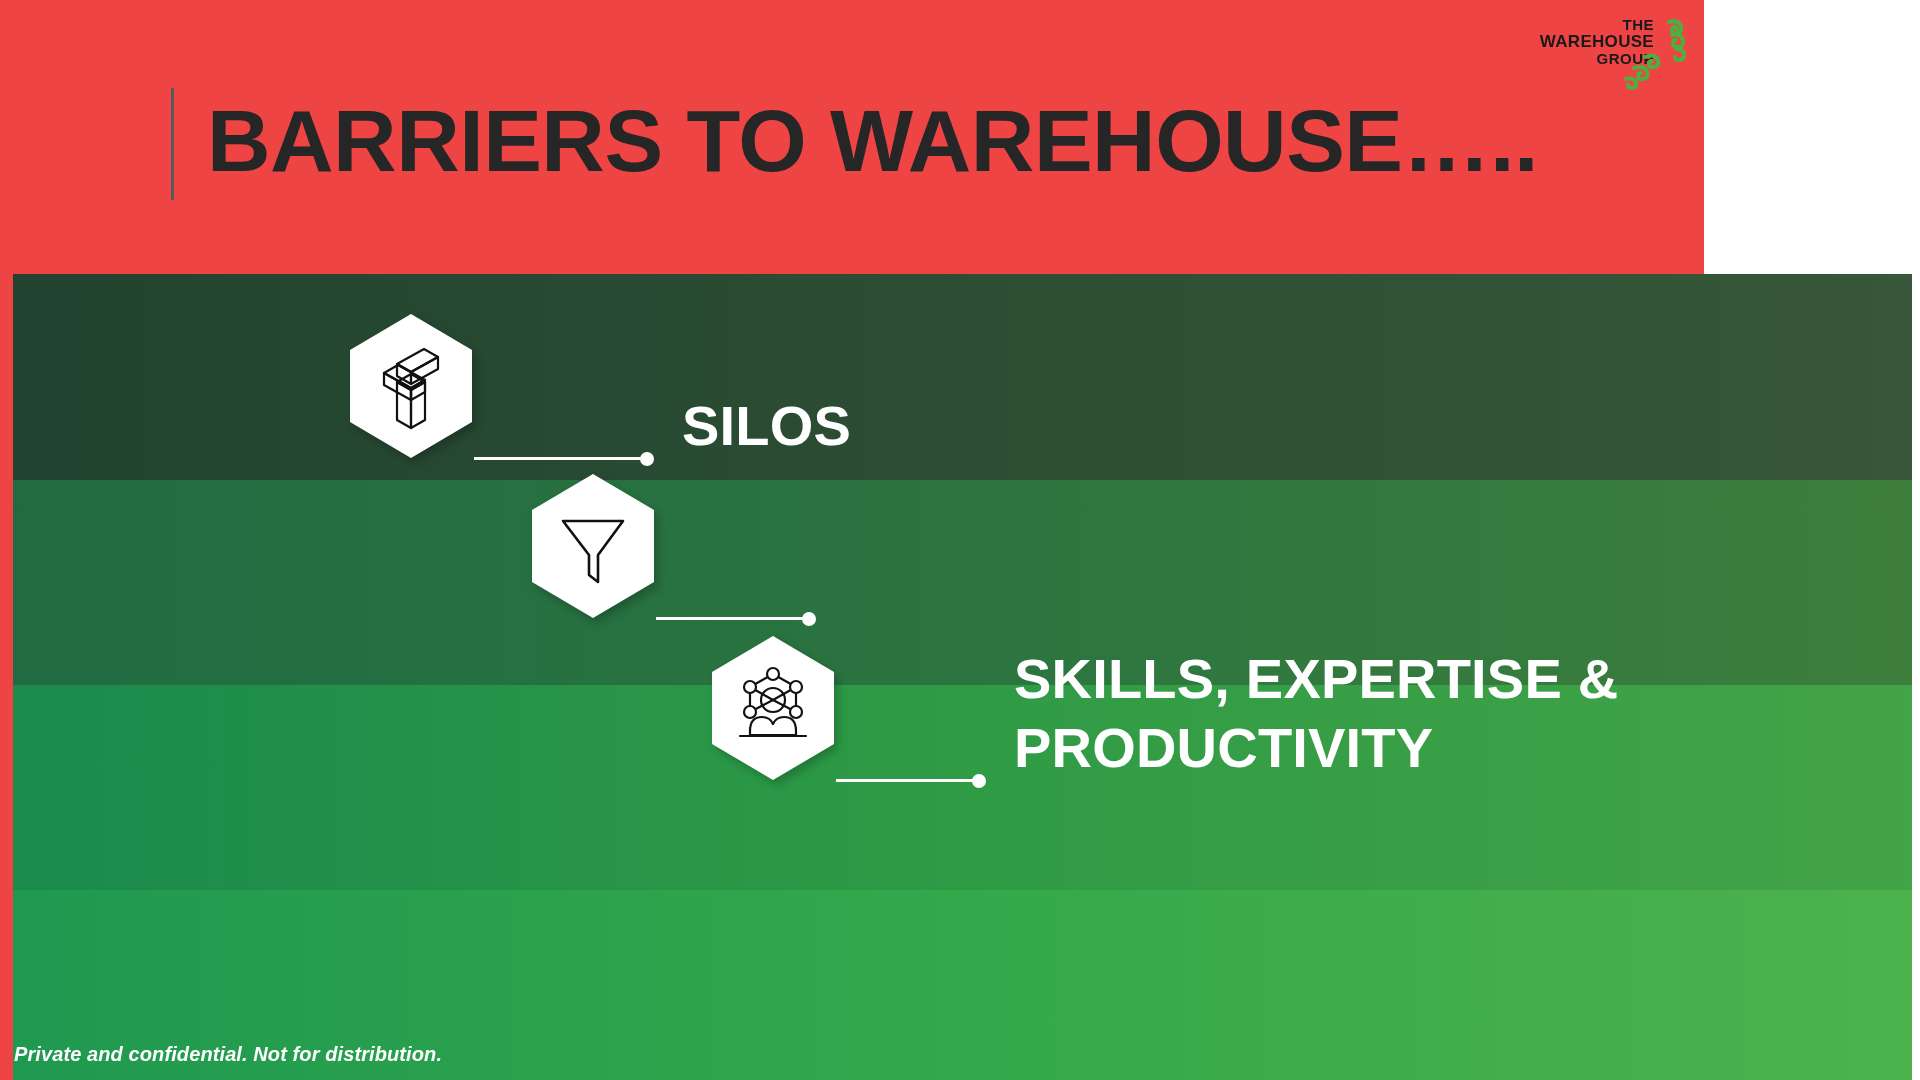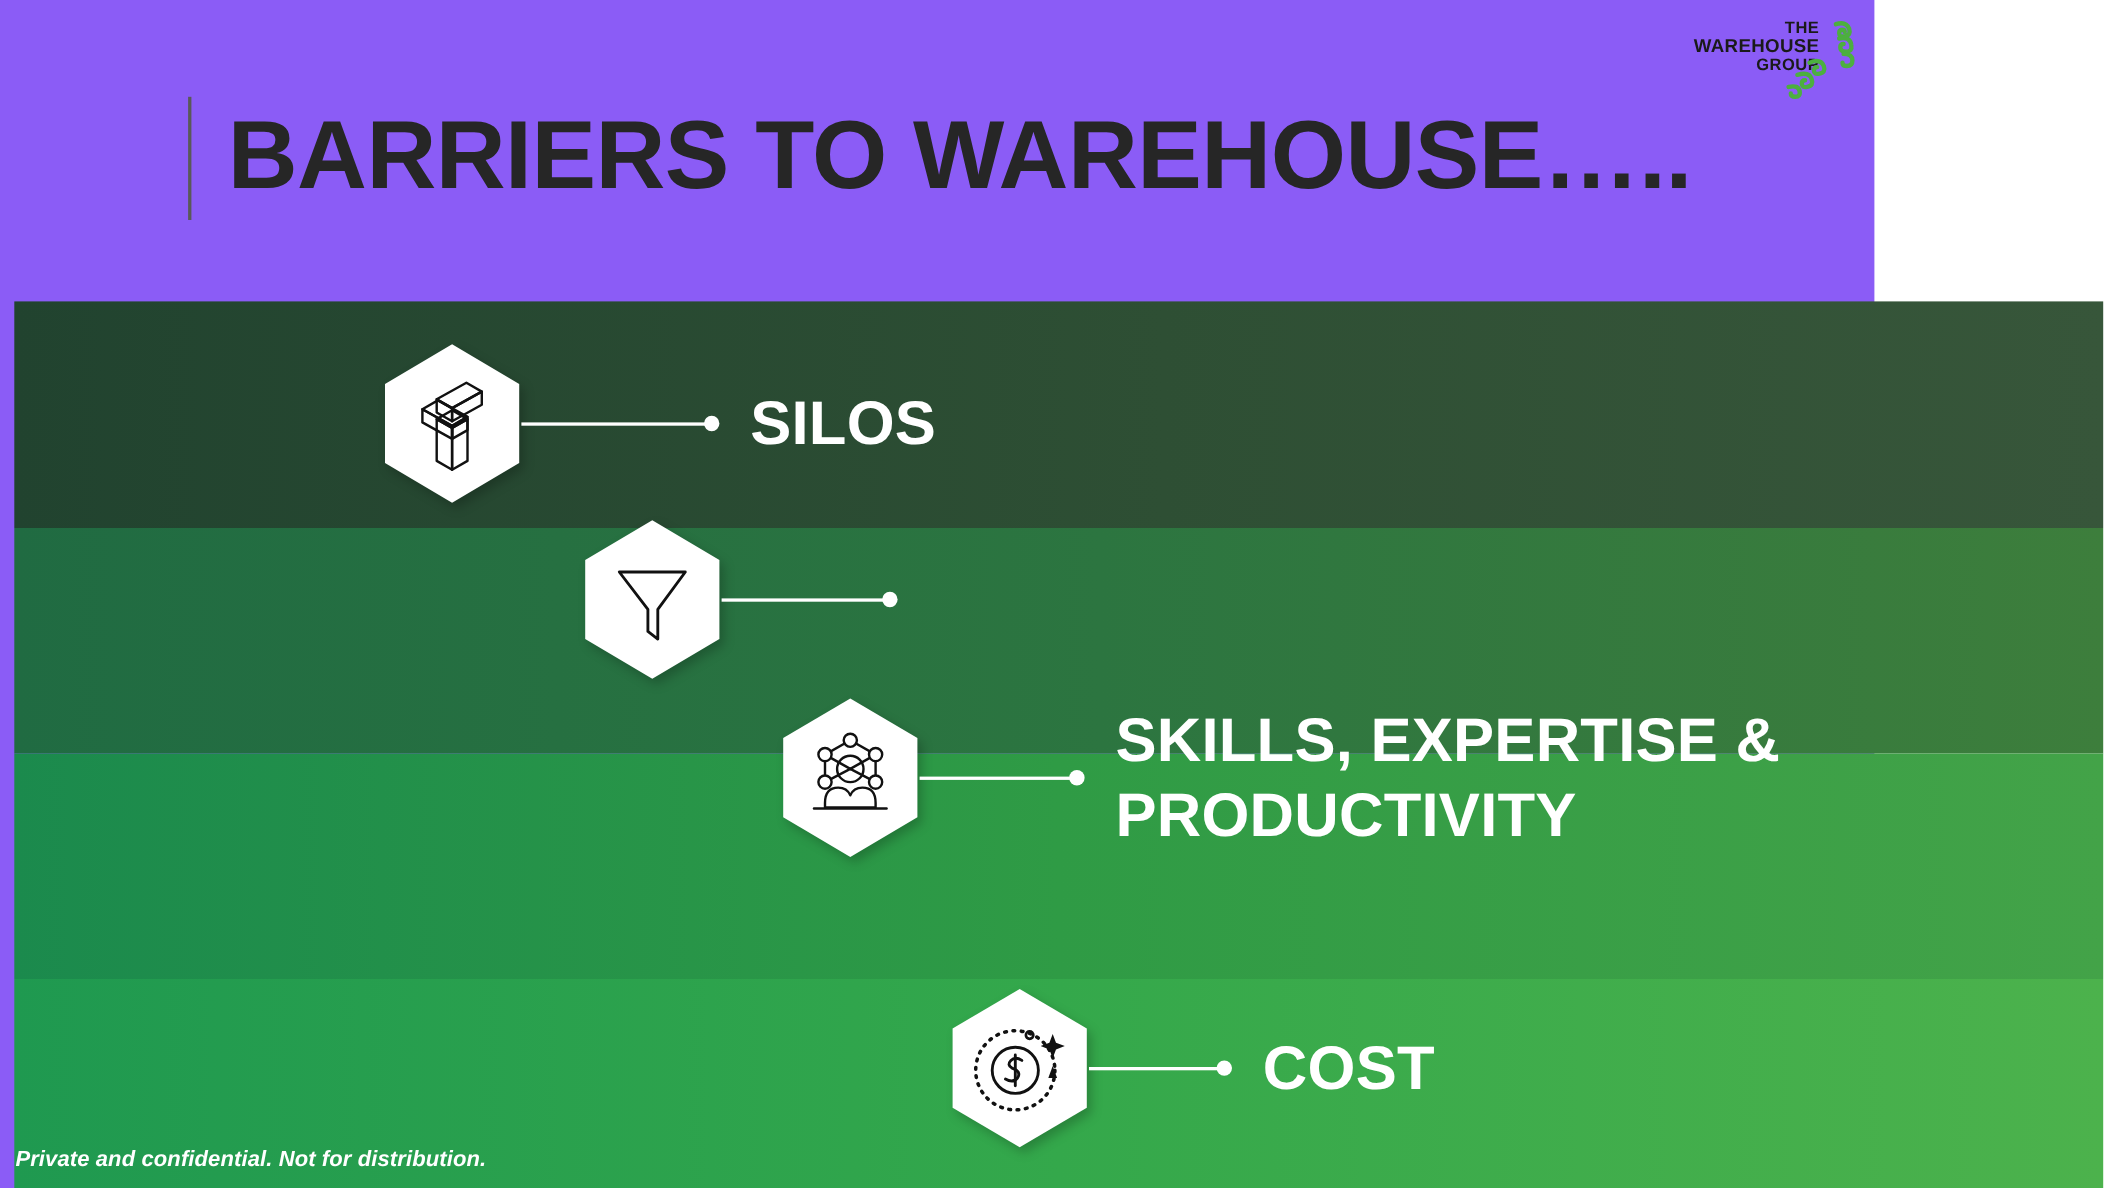--- a/index.html
+++ b/index.html
@@ -5,21 +5,21 @@
   * { margin:0; padding:0; box-sizing:border-box; }
   html, body {
     width:1920px; height:1080px;
     background:#ffffff;
     font-family:"Liberation Sans", sans-serif;
     overflow:hidden;
   }
   .slide {
     position:relative;
     width:1704px; height:1080px;
-    background:#8b5cf6;
+    background:#ef4444;
   }
 
   
   .logo {
     position:absolute;
     top:8px; right:8px;
     width:190px; height:82px;
   }
   .logo svg { display:block; width:190px; height:82px; }
 
@@ -54,21 +54,21 @@
   }
   .band-1 { top:0px;   height:206px; background:linear-gradient(90deg,#21432f 0%, #2e4f34 55%, #37563a 100%); }
   .band-2 { top:206px; height:205px; background:linear-gradient(90deg,#206b42 0%, #2c7540 52%, #3d7e3c 100%); }
   .band-3 { top:411px; height:205px; background:linear-gradient(90deg,#1b8a4d 0%, #2f9b45 50%, #43a348 100%); }
   .band-4 { top:616px; height:190px; background:linear-gradient(90deg,#1f9950 0%, #34a84b 50%, #4cb24c 100%); }
 
   
   .row {
     position:absolute;
     display:flex;
-    align-items:center;
+    align-items:flex-end;
     height:150px;
   }
   .row-1 { left:348px; top:310px; }
   .row-2 { left:530px; top:470px; }
   .row-3 { left:710px; top:632px; }
   .row-4 { left:864px; top:896px; }
 
   .hex-wrap {
     position:relative;
     width:126px; height:148px;
@@ -223,39 +223,16 @@
       </svg>
     </div>
     <div class="connector conn-3">
       <span class="line"></span>
       <span class="dot"></span>
     </div>
     <div class="band-label">SKILLS, EXPERTISE &amp;
 PRODUCTIVITY</div>
   </div>
 
-  <div class="row row-4">
-    <div class="hex-wrap">
-      <svg viewBox="0 0 126 148" xmlns="http://www.w3.org/2000/svg">
-        <polygon points="63,2 124,38 124,110 63,146 2,110 2,38" fill="#ffffff"></polygon>
-        <g fill="none" stroke="#111111">
-          <circle cx="59" cy="76" r="36" stroke-width="3.2" stroke-dasharray="1.6 6" stroke-linecap="round"></circle>
-          <circle cx="59" cy="76" r="21" stroke-width="2.6"></circle>
-          <path d="M65 67 q-6 -4 -10 0 q-4 4 1 7 q9 3 5 9 q-4 5 -11 1" stroke-width="2.6" stroke-linecap="round"></path>
-          <line x1="59" y1="62" x2="59" y2="90" stroke-width="2.6" stroke-linecap="round"></line>
-          <circle cx="72" cy="44" r="3.4" stroke-width="2.4"></circle>
-        </g>
-        <g fill="#111111">
-          <path d="M93 43 L96 51 L104 54 L96 57 L93 65 L90 57 L82 54 L90 51 Z"></path>
-          <path d="M93 72 L97 83 L89 83 Z"></path>
-        </g>
-      </svg>
-    </div>
-    <div class="connector conn-4">
-      <span class="line"></span>
-      <span class="dot"></span>
-    </div>
-    <div class="band-label">COST</div>
-  </div>
 
   <div class="footer">Private and confidential. Not for distribution.</div>
 
 </div>
 
 </body></html>

